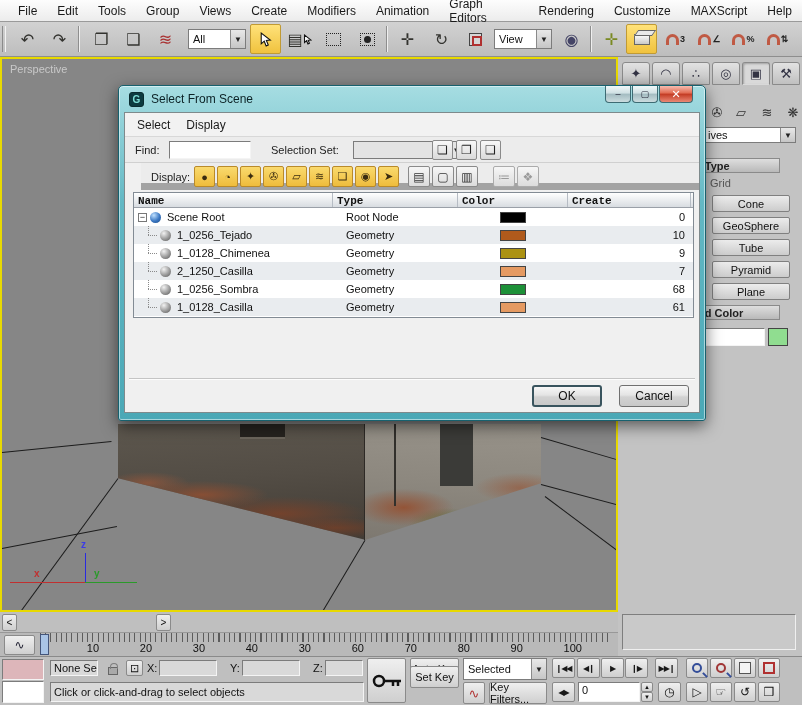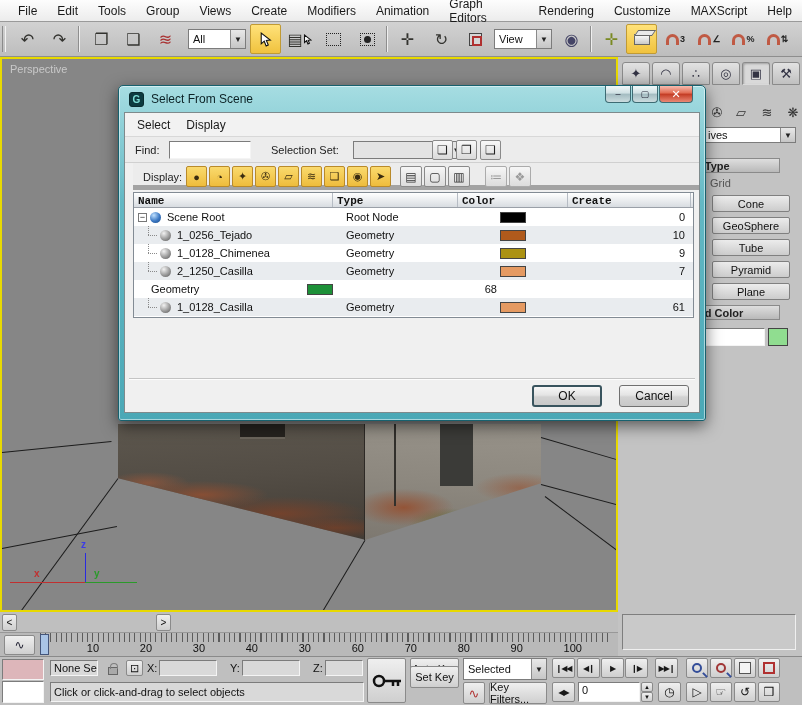--- a/index.html
+++ b/index.html
@@ -103,21 +103,21 @@
     box-shadow:0 5px 16px rgba(0,0,0,.55), inset 0 0 0 1px rgba(255,255,255,.5); }
   #dlg-title { position:absolute; left:0; top:0; right:0; height:26px; display:flex; align-items:center; padding-left:10px; }
   #dlg-icon { width:15px; height:15px; background:#0d3b40; border:1px solid #0a2c30; border-radius:3px; color:#7fe0d8; font-size:10px; font-weight:bold; display:flex; align-items:center; justify-content:center; }
   #dlg-title-text { margin-left:7px; font-size:12px; color:#0c2226; }
   .wbtn { position:absolute; top:0; height:17px; border:1px solid #3d6b73; border-top:none; border-radius:0 0 4px 4px; display:flex; align-items:center; justify-content:center; font-size:9px; color:#223; background:linear-gradient(#f0f7f8 0%,#cfe0e3 45%,#a2bbc0 50%,#cbdcdf 100%); }
   #wbtn-close { background:linear-gradient(#f7bcb0 0%,#e06a50 45%,#c23a22 50%,#ea8875 100%); color:#fff; font-size:11px; }
   #dlg-client { position:absolute; left:5px; right:5px; top:26px; bottom:7px; background:#f0f0f0; border:1px solid #7e8a8c; }
   #dlg-menu { position:absolute; left:0; top:0; right:0; height:24px; background:#f2f2f2; border-bottom:1px solid #d8d8d8; display:flex; align-items:center; padding-left:10px; }
   #dlg-menu .menu-item { padding:2px 14px 2px 2px; }
   #dlg-findrow { position:absolute; left:0; top:24px; right:0; height:26px; background:#ececec; border-bottom:1px solid #d0d0d0; }
-  #dlg-displayrow { position:absolute; left:8px; top:50px; right:0; height:27px; background:#ececec; border-bottom:5px solid #a3a3a3; }
+  #dlg-displayrow { position:absolute; left:16px; top:50px; right:0; height:27px; background:#ececec; border-bottom:7px solid #a3a3a3; }
   .dlg-lbl { position:absolute; font-size:11px; color:#222; }
   .ybtn { position:absolute; top:3px; width:21px; height:21px; background:linear-gradient(#fada6e,#eebc3c); border:1px solid #b98a2a; border-radius:2px; font-size:11px; color:#3a2c10; display:flex; align-items:center; justify-content:center; }
   .gbtn { position:absolute; top:3px; width:22px; height:21px; background:linear-gradient(#f6f6f6,#dcdcdc); border:1px solid #8a8a8a; border-radius:2px; font-size:12px; color:#333; display:flex; align-items:center; justify-content:center; }
   .gbtn.disabled { color:#9a9a9a; border-color:#ababab; }
   .fbtn { position:absolute; top:3px; width:21px; height:20px; background:linear-gradient(#f8f8f8,#dadada); border:1px solid #8a8a8a; border-radius:2px; font-size:12px; color:#222; display:flex; align-items:center; justify-content:center; }
 
   
   #dlg-table { position:absolute; left:8px; top:79px; width:561px; height:126px; background:#fff; border:1px solid #828b94; }
   #t-header { display:flex; height:15px; background:linear-gradient(#ffffff,#d8dce1); border-bottom:1px solid #9aa0a8; font-weight:bold;font-family:Liberation Mono, monospace; }
   #t-header span { padding:2px 0 0 4px; border-right:1px solid #b6bcc4; }
@@ -631,20 +631,25 @@
               <span class="nm">2_1250_Casilla</span>
             </span>
             <span class="c-type">Geometry</span>
             <span class="c-color">
               <i class="swatch" style="background-color: rgb(229, 154, 98);"></i>
             </span>
             <span class="c-faces">7</span>
           </div>
 
           <div class="trow clickable lvl1">
+            <span class="c-name">
+              <span class="expander">−</span>
+              <span class="orb"></span>
+              <span class="nm">1_0256_Sombra</span>
+            </span>
             <span class="c-type">Geometry</span>
             <span class="c-color">
               <i class="swatch" style="background-color: rgb(29, 144, 56);"></i>
             </span>
             <span class="c-faces">68</span>
           </div>
 
           <div class="trow clickable lvl1 alt">
             <span class="c-name">
               <span class="expander">−</span>

